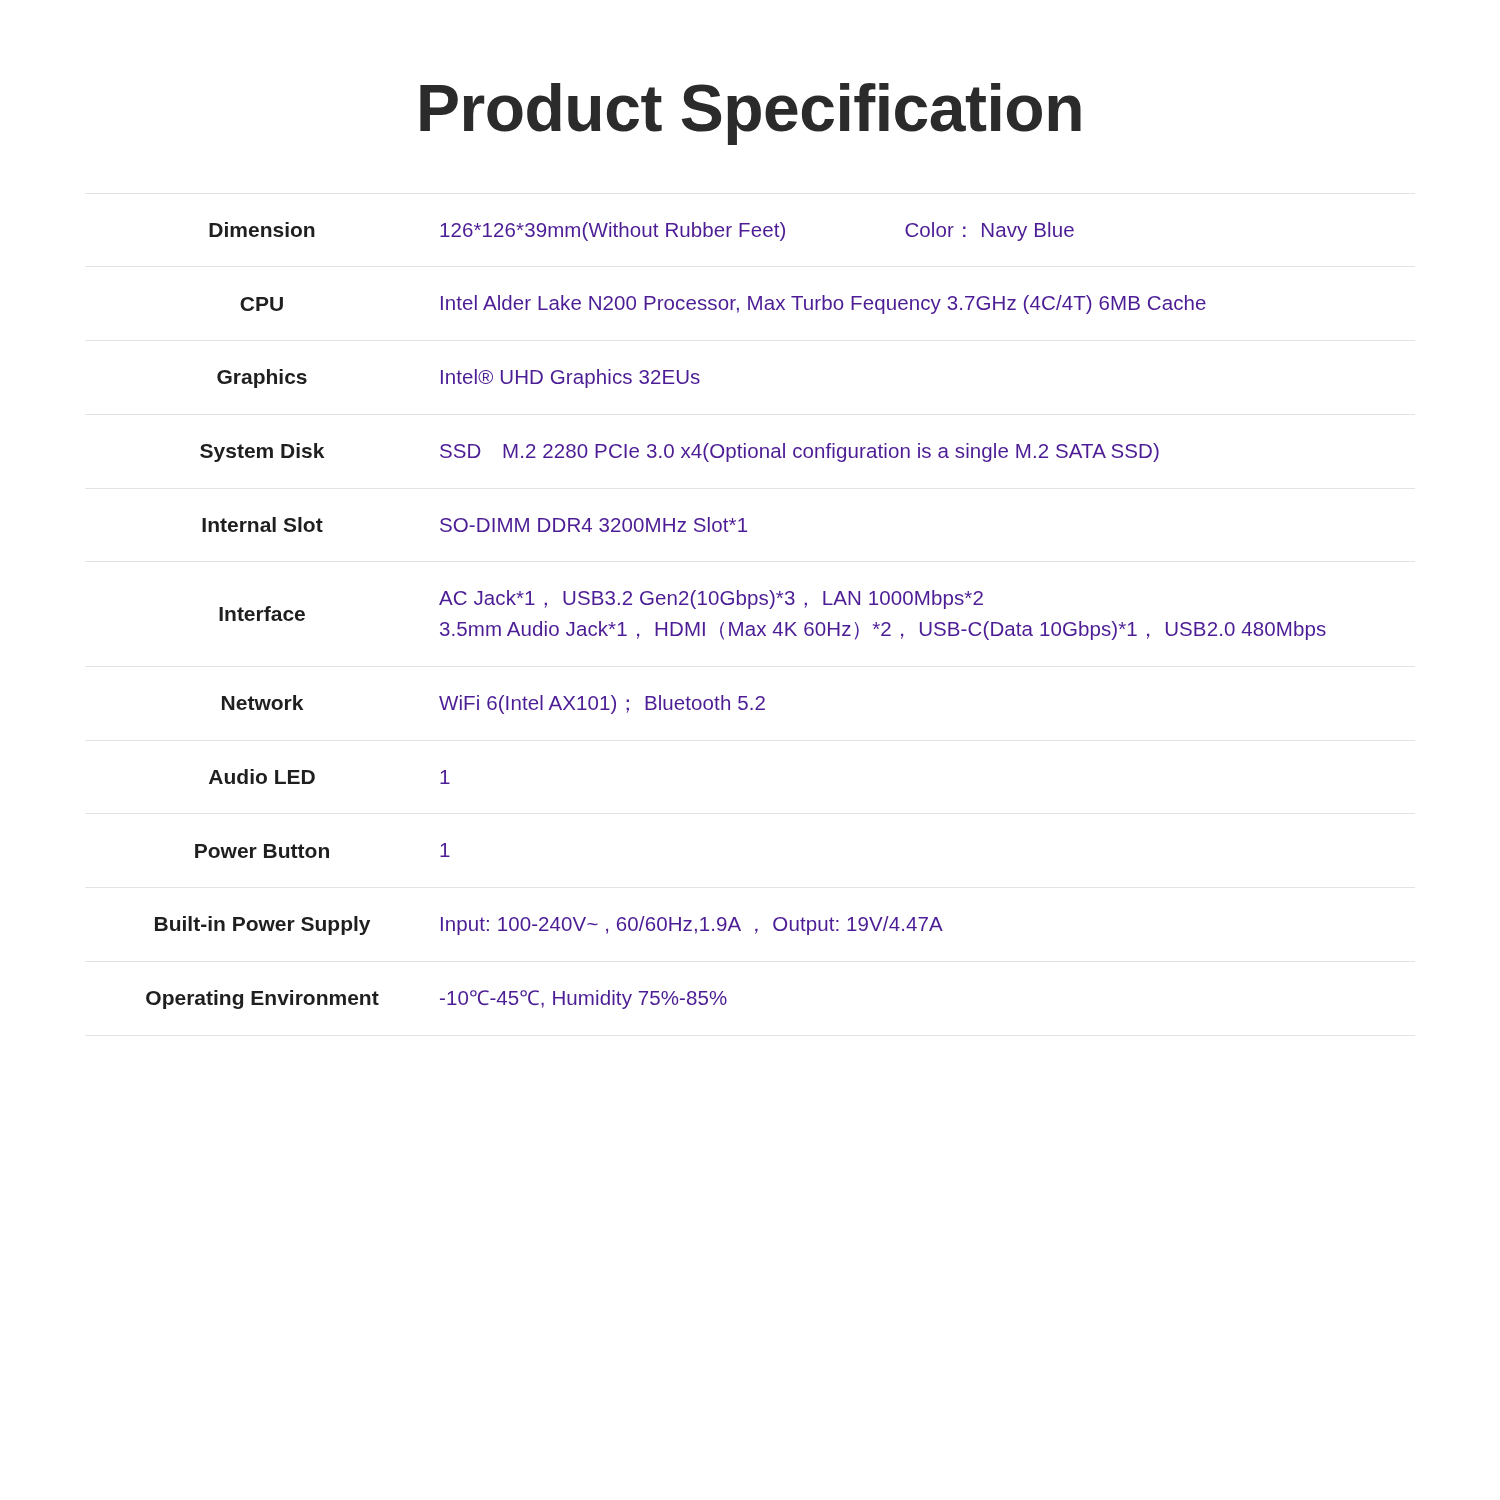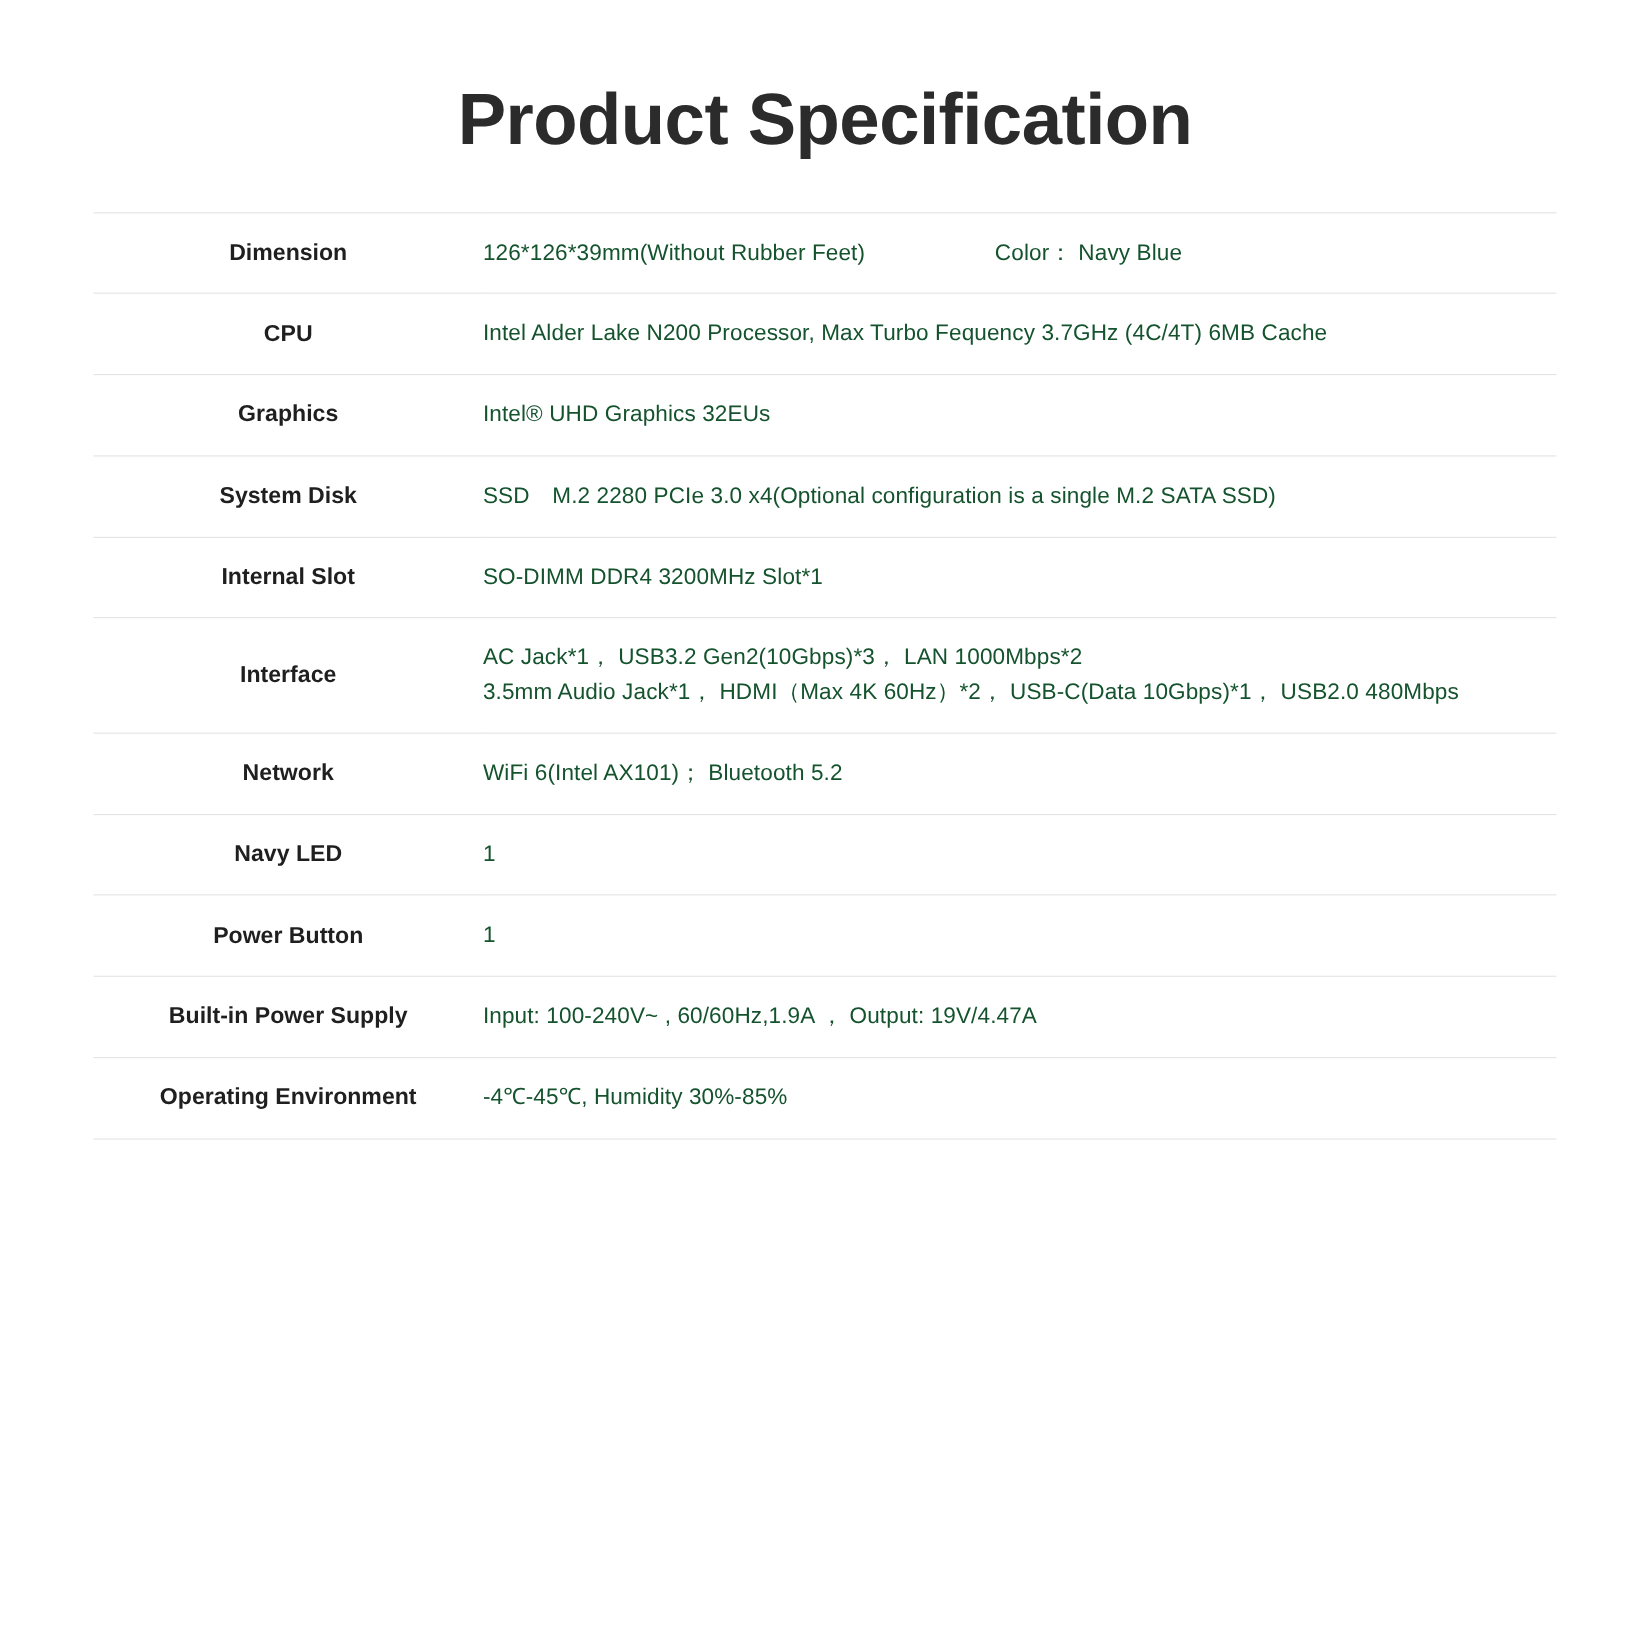--- a/index.html
+++ b/index.html
@@ -51,21 +51,21 @@
     width: 342px;
     font-size: 21px;
     font-weight: bold;
     color: #1f1f1f;
     text-align: center;
     padding: 21px 6px;
     line-height: 1.35;
   }
   td.value {
     font-size: 20.5px;
-    color: #14532d;
+    color: #4c1d95;
     padding: 21px 8px 21px 0;
     line-height: 1.5;
     letter-spacing: 0.1px;
   }
   .value .segment {
     display: inline;
   }
   .value .spacer {
     display: inline-block;
     width: 118px;
@@ -121,37 +121,37 @@
           <span class="line2 nowrap">3.5mm Audio Jack*1， HDMI（Max 4K 60Hz）*2， USB-C(Data 10Gbps)*1， USB2.0 480Mbps</span>
         </td>
       </tr>
 
       <tr>
         <td class="label">Network</td>
         <td class="value">WiFi 6(Intel AX101)； Bluetooth 5.2</td>
       </tr>
 
       <tr>
-        <td class="label">Navy LED</td>
+        <td class="label">Audio LED</td>
         <td class="value">1</td>
       </tr>
 
       <tr>
         <td class="label">Power Button</td>
         <td class="value">1</td>
       </tr>
 
       <tr>
         <td class="label">Built-in Power Supply</td>
         <td class="value">Input: 100-240V~ , 60/60Hz,1.9A ， Output: 19V/4.47A</td>
       </tr>
 
       <tr>
         <td class="label">Operating Environment</td>
-        <td class="value">-4℃-45℃, Humidity 30%-85%</td>
+        <td class="value">-10℃-45℃, Humidity 75%-85%</td>
       </tr>
 
 
 
     </tbody>
   </table>
 
 </div>
 
 </body></html>

